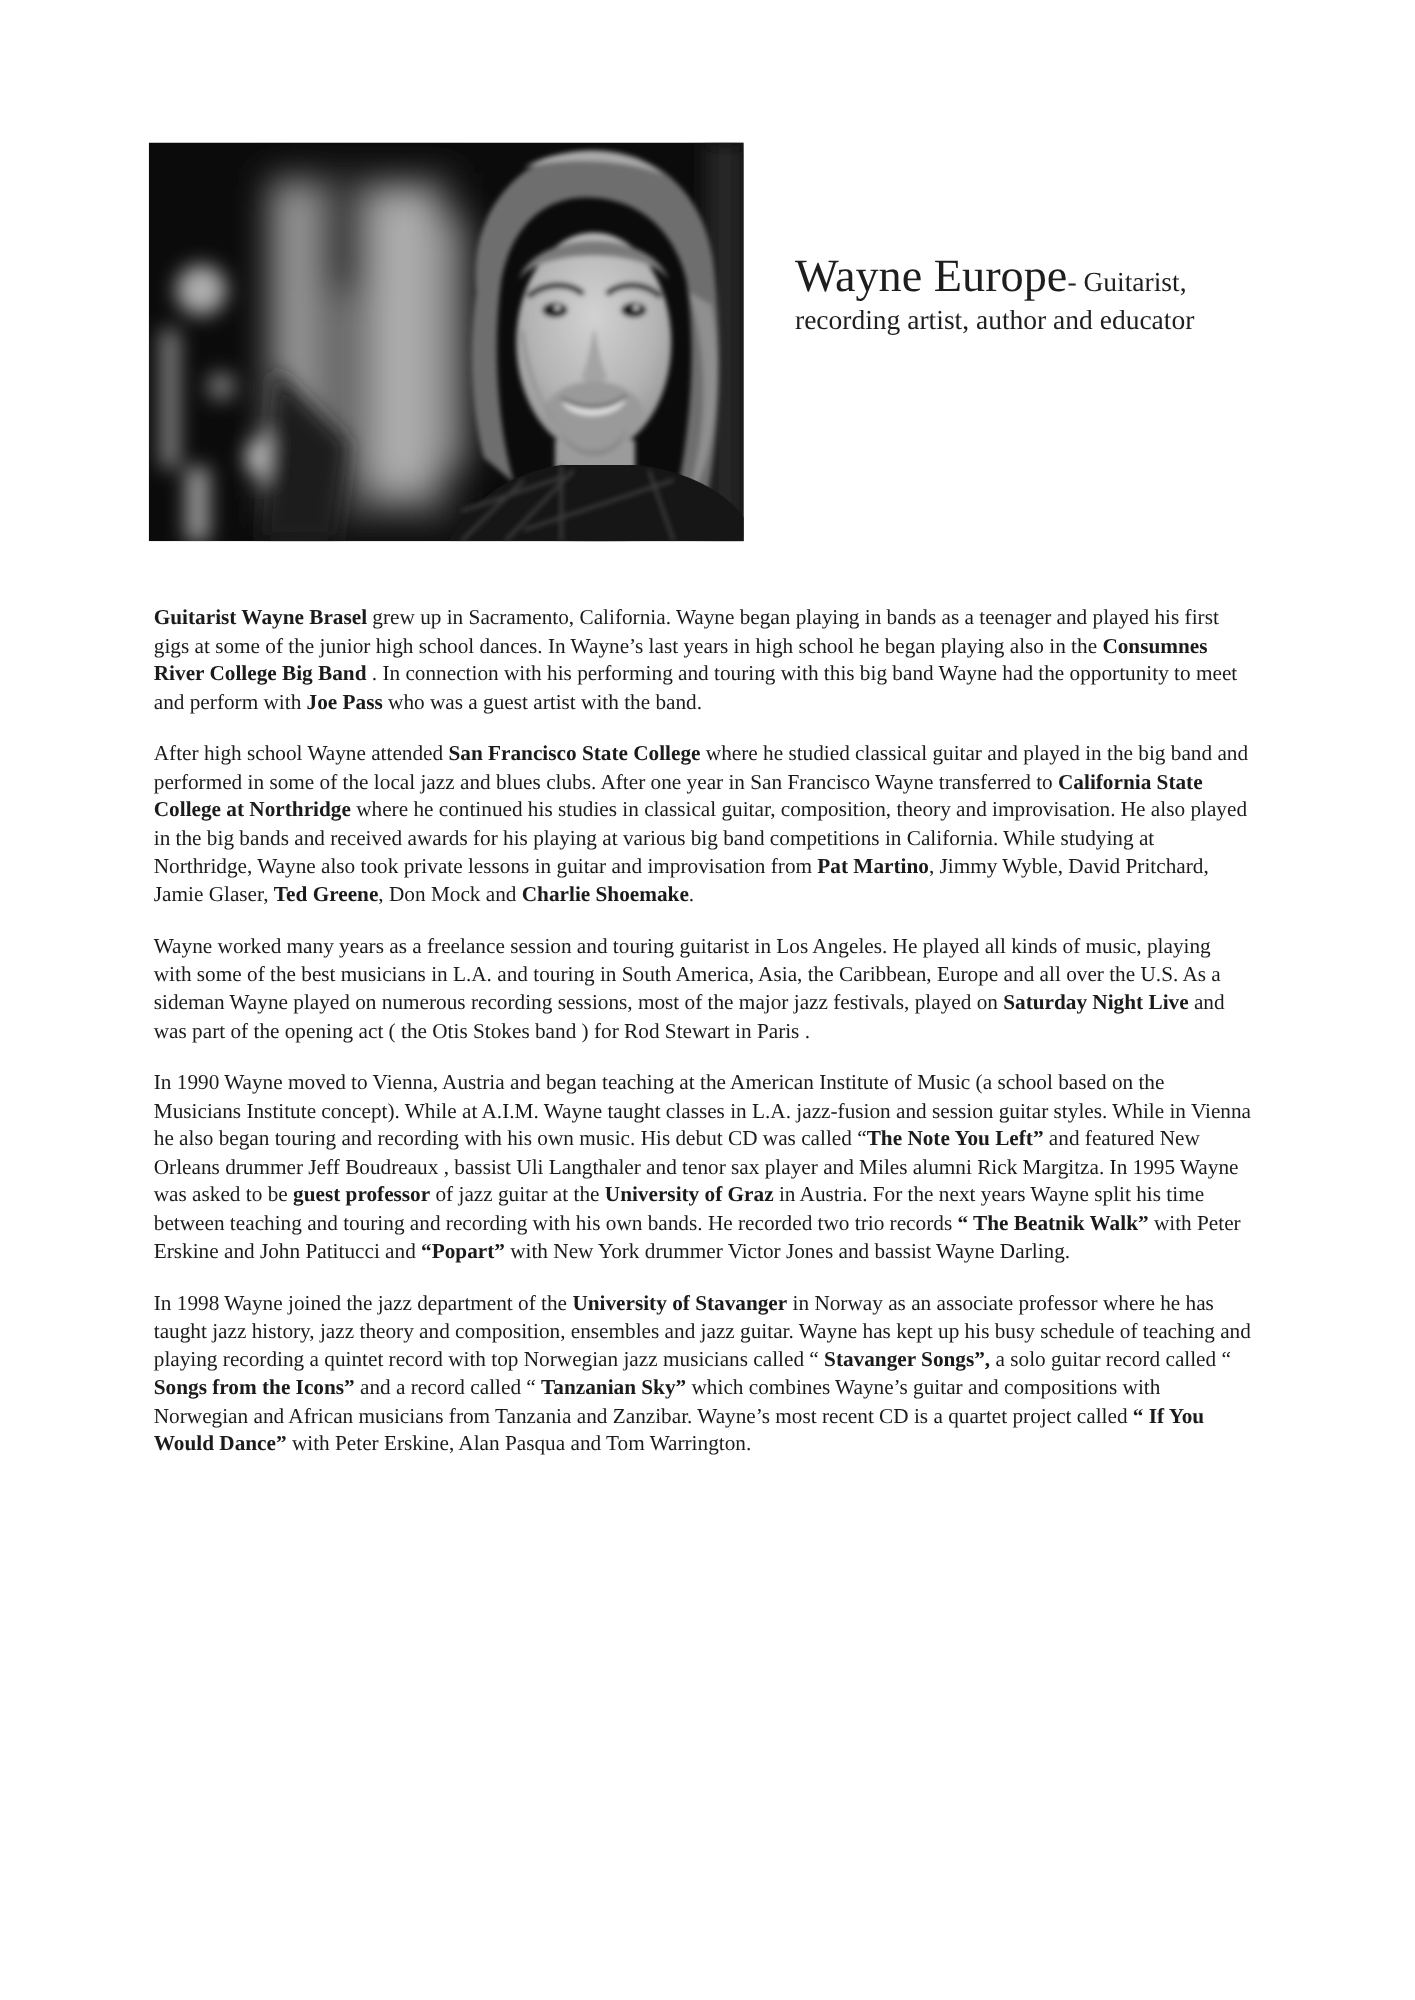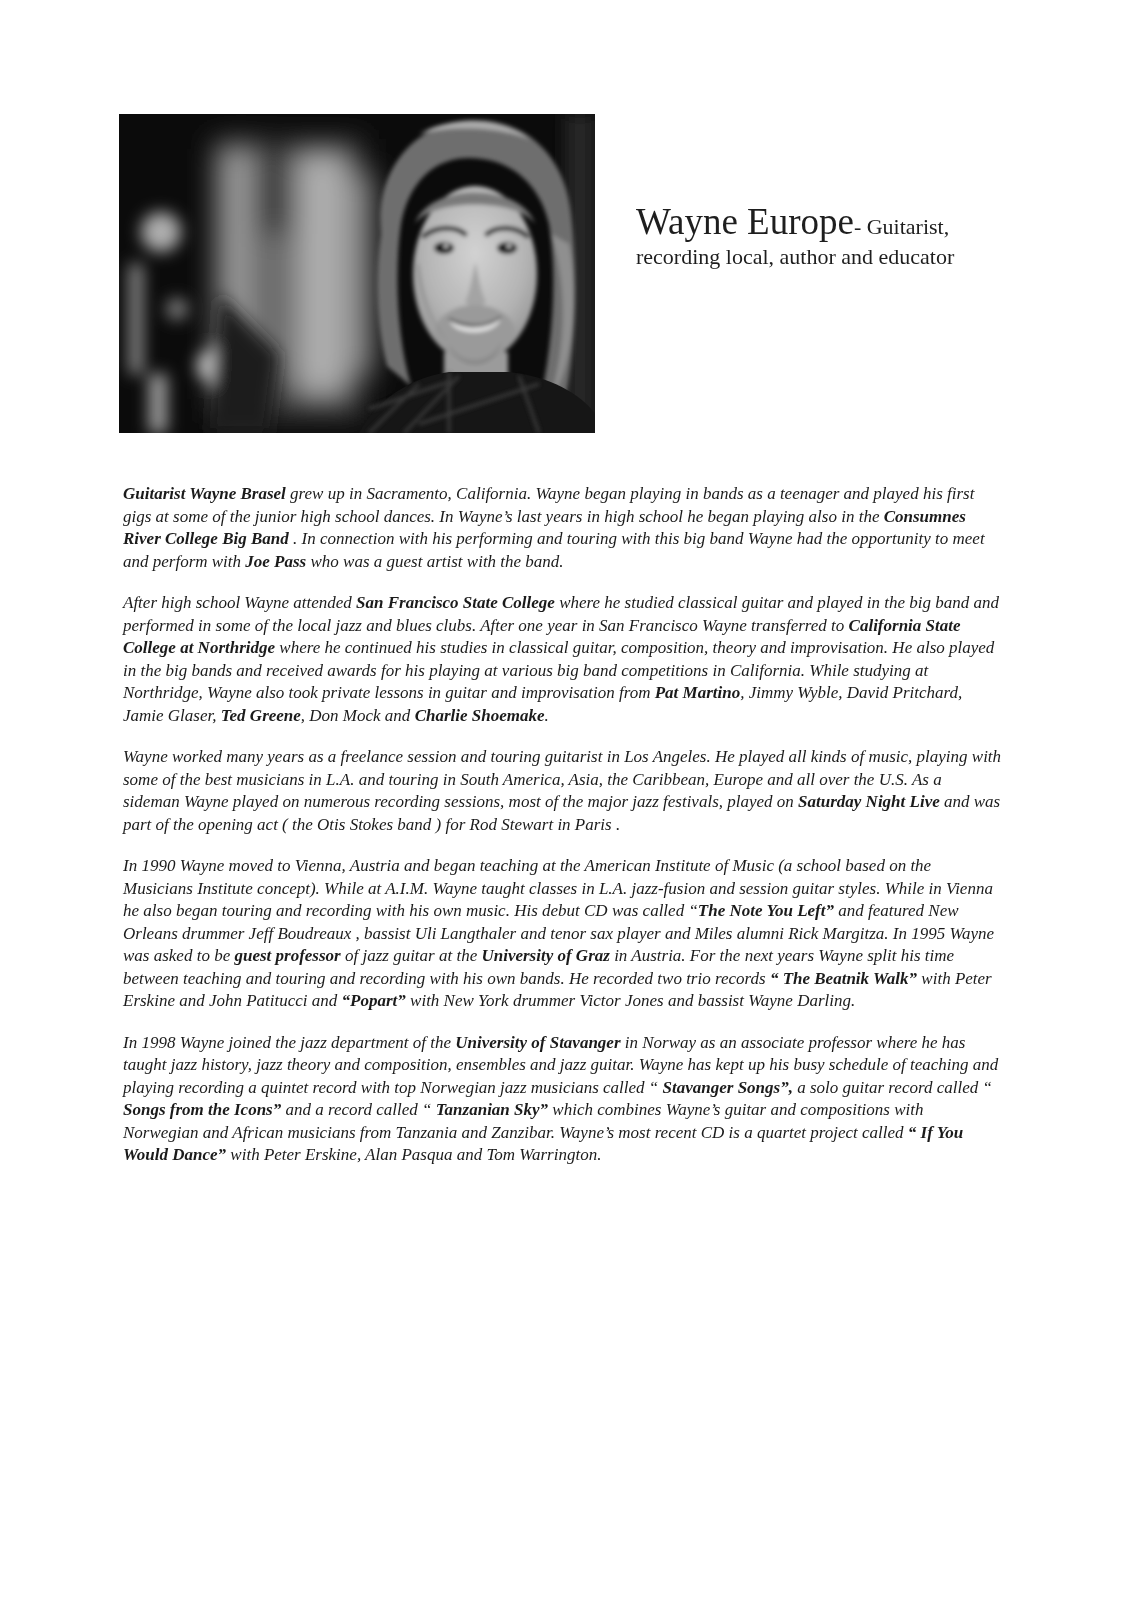--- a/index.html
+++ b/index.html
@@ -20,21 +20,21 @@
     position:absolute;left:636px;top:203px;width:330px;
     font-size:22px;line-height:30px;color:#1e1e1e;
   }
   .title-name{font-size:37px;line-height:38px;}
   .title-sub{font-size:22px;}
   .bio{
     position:absolute;left:123px;top:483px;width:890px;
     font-size:17px;line-height:22.5px;color:#1b1b1b;
     text-align:left;
   }
-  .bio p{margin:0 11px 19px 0;font-style:italic;}
+  .bio p{margin:0 11px 19px 0;}
   .bio b{font-weight:bold;}
 </style>
 </head>
 <body>
 
 <div class="page">
 
   <div class="photo">
     <svg viewBox="0 0 476 319" width="476" height="319">
       <defs>
@@ -110,21 +110,21 @@
           <path d="M285 319 L340 262"></path>
           <path d="M330 319 L330 258"></path>
           <path d="M250 295 L330 268"></path>
           <path d="M300 310 L420 270"></path>
           <path d="M420 319 L400 262"></path>
         </g>
       </g>
     </svg>
   </div>
 
-  <div class="title-block"><span class="title-name">Wayne Europe</span><span class="title-sub">- Guitarist, recording local, author and educator</span></div>
+  <div class="title-block"><span class="title-name">Wayne Europe</span><span class="title-sub">- Guitarist, recording artist, author and educator</span></div>
 
   <div class="bio">
       <p><b>Guitarist Wayne Brasel</b><span> grew up in Sacramento, California. Wayne began playing in bands as a teenager and played his first gigs at some of the junior high school dances. In Wayne’s last years in high school he began playing also in the </span><b>Consumnes River College Big Band</b><span> . In connection with his performing and touring with this big band Wayne had the opportunity to meet and perform with </span><b>Joe Pass</b><span> who was a guest artist with the band.</span></p>
       <p><span>After high school Wayne attended </span><b>San Francisco State College</b><span> where he studied classical guitar and played in the big band and performed in some of the local jazz and blues clubs. After one year in San Francisco Wayne transferred to </span><b>California State College at Northridge</b><span> where he continued his studies in classical guitar, composition, theory and improvisation. He also played in the big bands and received awards for his playing at various big band competitions in California. While studying at Northridge, Wayne also took private lessons in guitar and improvisation from </span><b>Pat Martino</b><span>, Jimmy Wyble, David Pritchard, Jamie Glaser, </span><b>Ted Greene</b><span>, Don Mock and </span><b>Charlie Shoemake</b><span>.</span></p>
       <p><span>Wayne worked many years as a freelance session and touring guitarist in Los Angeles. He played all kinds of music, playing with some of the best musicians in L.A. and touring in South America, Asia, the Caribbean, Europe and all over the U.S. As a sideman Wayne played on numerous recording sessions, most of the major jazz festivals, played on </span><b>Saturday Night Live</b><span> and was part of the opening act ( the Otis Stokes band ) for Rod Stewart in Paris .</span></p>
       <p><span>In 1990 Wayne moved to Vienna, Austria and began teaching at the American Institute of Music (a school based on the Musicians Institute concept). While at A.I.M. Wayne taught classes in L.A. jazz-fusion and session guitar styles. While in Vienna he also began touring and recording with his own music. His debut CD was called “</span><b>The Note You Left”</b><span> and featured New Orleans drummer Jeff Boudreaux , bassist Uli Langthaler and tenor sax player and Miles alumni Rick Margitza. In 1995 Wayne was asked to be </span><b>guest professor</b><span> of jazz guitar at the </span><b>University of Graz</b><span> in Austria. For the next years Wayne split his time between teaching and touring and recording with his own bands. He recorded two trio records </span><b>“ The Beatnik Walk”</b><span> with Peter Erskine and John Patitucci and </span><b>“Popart”</b><span> with New York drummer Victor Jones and bassist Wayne Darling.</span></p>
       <p><span>In 1998 Wayne joined the jazz department of the </span><b>University of Stavanger</b><span> in Norway as an associate professor where he has taught jazz history, jazz theory and composition, ensembles and jazz guitar. Wayne has kept up his busy schedule of teaching and playing recording a quintet record with top Norwegian jazz musicians called “ </span><b>Stavanger Songs”,</b><span> a solo guitar record called “ </span><b>Songs from the Icons”</b><span> and a record called “ </span><b>Tanzanian Sky”</b><span> which combines Wayne’s guitar and compositions with Norwegian and African musicians from Tanzania and Zanzibar. Wayne’s most recent CD is a quartet project called </span><b>“ If You Would Dance”</b><span> with Peter Erskine, Alan Pasqua and Tom Warrington.</span></p>
     </div>
 
 </div>

